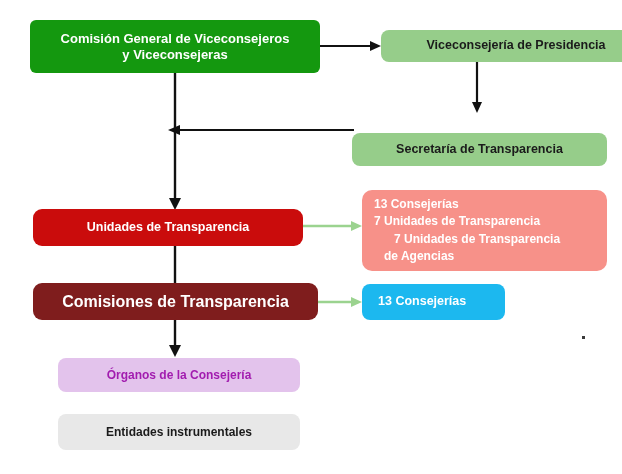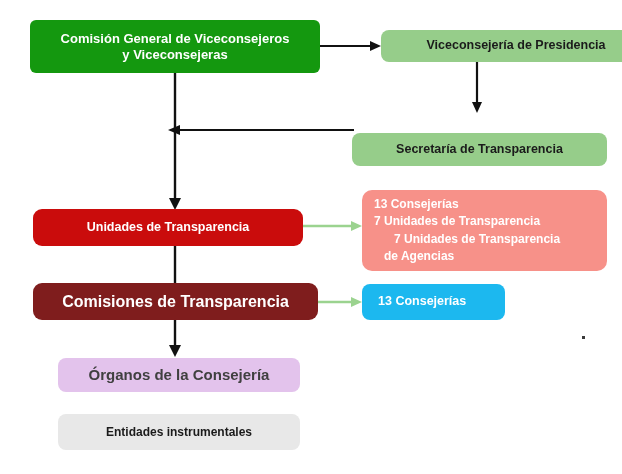--- a/index.html
+++ b/index.html
@@ -64,22 +64,22 @@
   .n-comisiones {
     left: 33px;  top: 283px; width: 285px; height: 37px;
     background: #7f1d1d;
     color: #ffffff;
     font-size: 16px;
     border-radius: 9px;
   }
   .n-organos {
     left: 58px;  top: 358px; width: 242px; height: 34px;
     background: #e3c3ec;
-    color: #404040;
-    font-size: 15px;
+    color: #a21caf;
+    font-size: 12px;
     border-radius: 8px;
   }
   .n-entidades {
     left: 58px;  top: 414px; width: 242px; height: 36px;
     background: #e8e8e8;
     color: #1b1b1b;
     font-size: 12px;
     border-radius: 8px;
   }
   .n-detalle {

